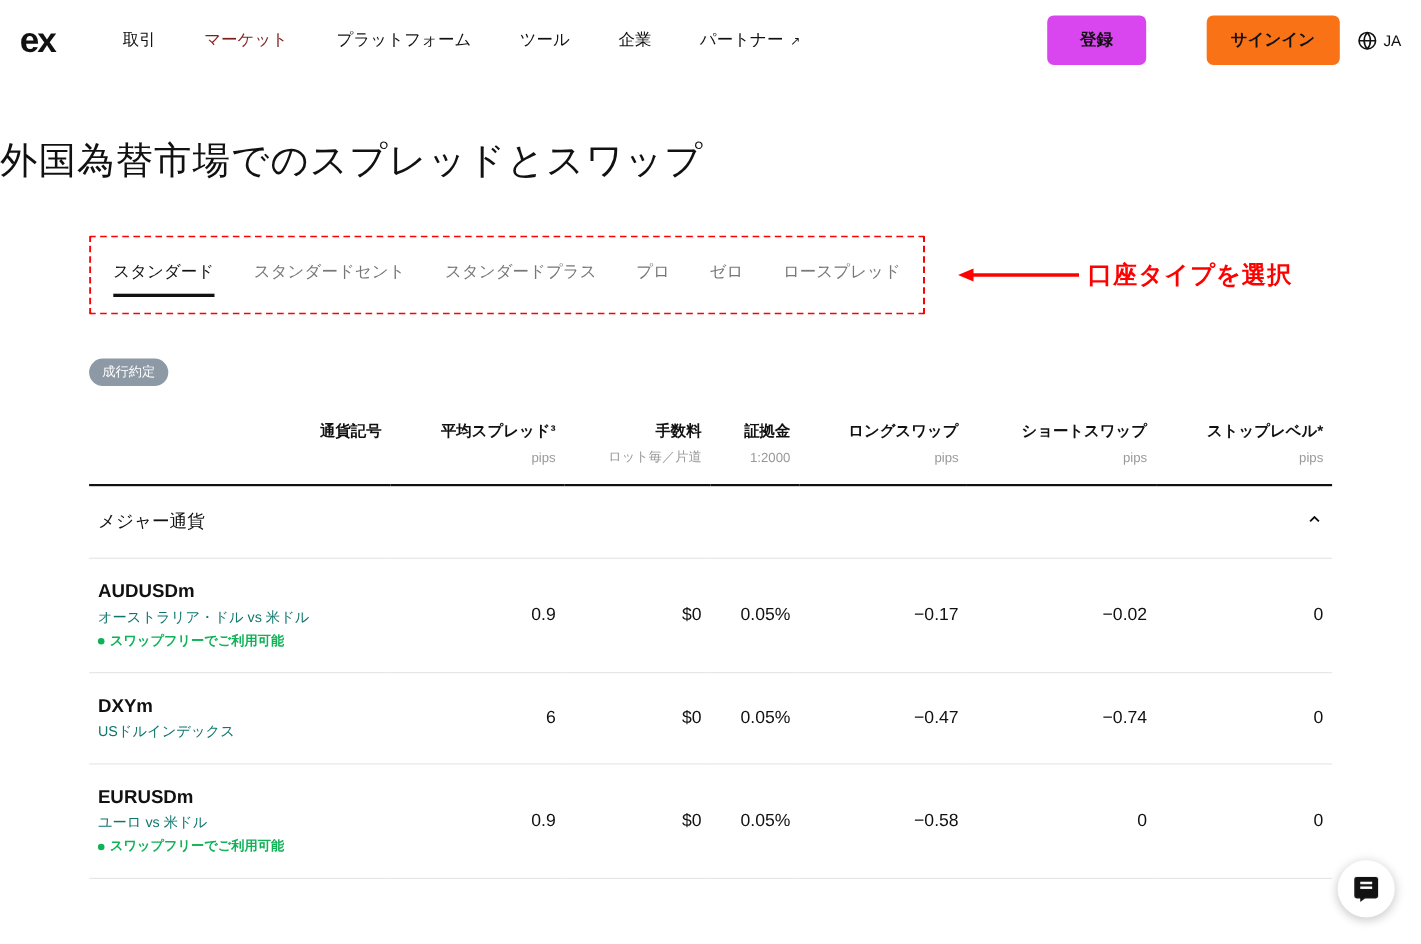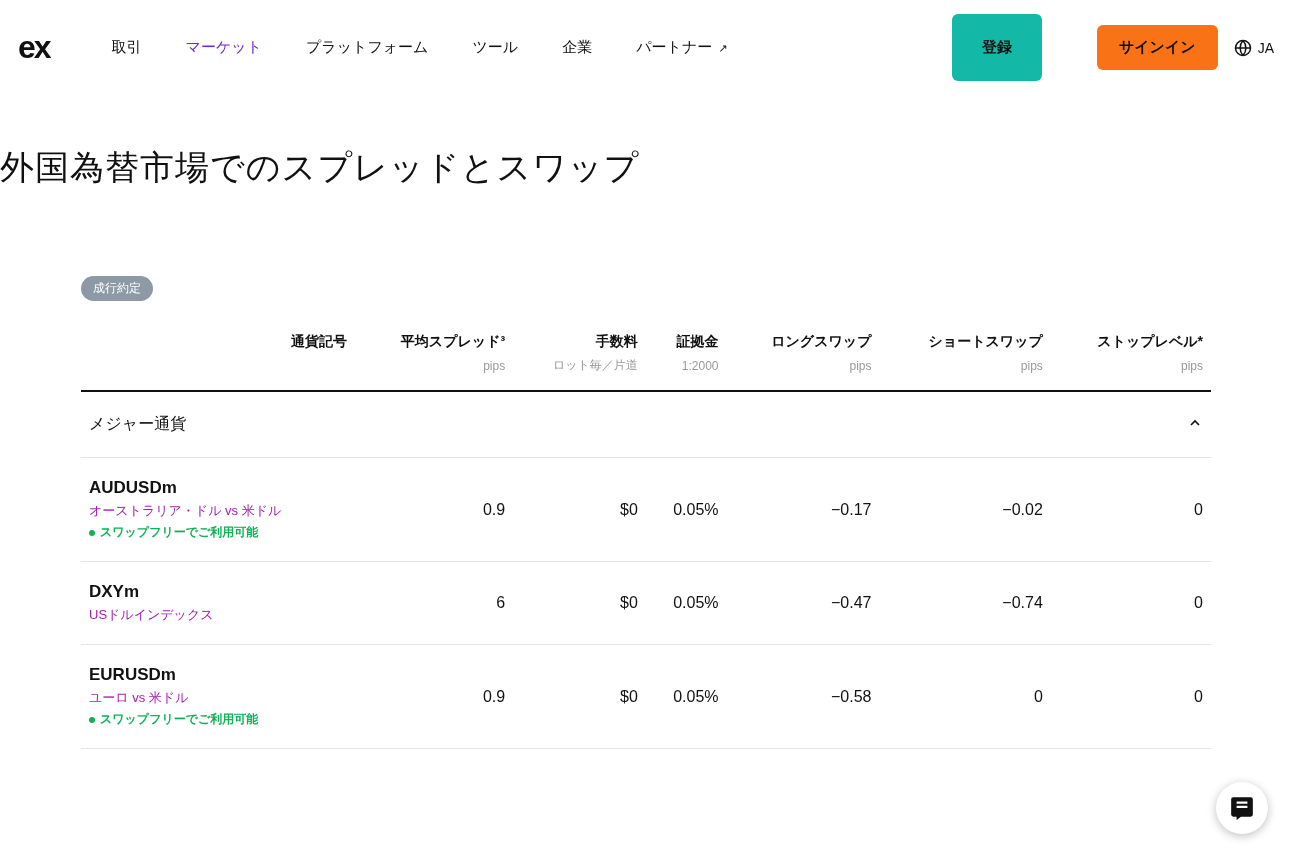--- a/index.html
+++ b/index.html
@@ -1,23 +1,23 @@
 <!DOCTYPE html>
 <html><head>
 <meta charset="utf-8">
 <style>
 *{box-sizing:border-box;margin:0;padding:0;}
 body{font-family:-apple-system,BlinkMacSystemFont,"Segoe UI","Hiragino Sans","Hiragino Kaku Gothic ProN","Yu Gothic",Meiryo,sans-serif;color:#111;background:#fff;}
 .header{display:flex;align-items:center;padding:14px 18px;gap:22px;}
 .logo{font-weight:900;font-size:32px;letter-spacing:-2px;}
 .nav{display:flex;gap:44px;margin-left:40px;}
 .nav a{color:#111;text-decoration:none;font-size:15px;cursor:pointer;}
-.nav a.active{color:#6d28d9;}
+.nav a.active{color:#7f1d1d;}
 .header-right{margin-left:auto;display:flex;align-items:center;gap:16px;}
-.btn-register{background:#14b8a6;color:#111;padding:24px 30px;font-weight:700;font-size:15px;border:none;border-radius:6px;cursor:pointer;}
+.btn-register{background:#d946ef;color:#111;padding:13px 30px;font-weight:700;font-size:15px;border:none;border-radius:6px;cursor:pointer;}
 .btn-signin{background:#f97316;color:#111;padding:13px 22px;font-weight:700;font-size:15px;border:none;border-radius:6px;cursor:pointer;margin-left:39px;}
 .lang{display:flex;align-items:center;gap:6px;cursor:pointer;font-size:14px;}
 .globe{width:18px;height:18px;}
 .page-title{text-align:left;font-size:34px;font-weight:500;margin:50px 0 45px;letter-spacing:1px;}
 .content{width:1130px;margin:0 auto;}
 .tabs-wrapper{position:relative;display:flex;align-items:center;}
 .tabs-box{border:2px dashed red;padding:22px 20px 14px 20px;display:inline-flex;gap:36px;border-radius:2px;}
 .tab{color:#777;font-size:15px;cursor:pointer;padding-bottom:10px;}
 .tab.active{color:#111;font-weight:500;border-bottom:3px solid #111;}
 .arrow-annotation{display:flex;align-items:center;margin-left:30px;}
@@ -27,21 +27,21 @@
 .table{width:100%;border-collapse:collapse;}
 .table th{text-align:right;font-size:14px;font-weight:700;padding:14px 8px 6px;}
 .table th:first-child{text-align:right;}
 .sub-th{font-size:12px;color:#999;font-weight:400;padding:0 8px 16px;text-align:right;}
 .sub-th:first-child{text-align:left;}
 .group-row td{padding:22px 8px;font-size:16px;font-weight:500;border-bottom:1px solid #e5e5e5;}
 .group-row .chev{text-align:right;}
 .data-row td{padding:20px 8px;border-bottom:1px solid #e5e5e5;text-align:right;font-size:16px;}
 .data-row td:first-child{text-align:left;}
 .symbol{font-weight:600;font-size:17px;}
-.symbol-desc{color:#a21caf;font-size:13px;margin-top:4px;}
+.symbol-desc{color:#0f766e;font-size:13px;margin-top:4px;}
 .swap-free{color:#0fb257;font-size:12px;font-weight:600;margin-top:4px;display:flex;align-items:center;gap:5px;}
 .swap-free::before{content:"";width:6px;height:6px;border-radius:50%;background:#0fb257;display:inline-block;}
 .thead-border td{border-bottom:2px solid #111;}
 .chat-btn{position:fixed;bottom:24px;right:24px;width:52px;height:52px;border-radius:50%;background:#fff;box-shadow:0 2px 10px rgba(0,0,0,0.25);display:flex;align-items:center;justify-content:center;cursor:pointer;}
 .chevron-up{width:16px;height:16px;}
 .partner-arrow{font-size:11px;margin-left:2px;}
 </style>
 </head>
 <body>
 
@@ -64,20 +64,37 @@
           <path d="M2 12h20M12 2a15 15 0 0 1 0 20M12 2a15 15 0 0 0 0 20"></path>
         </svg>
       <span>JA</span>
     </div>
   </div>
 </div>
 
 <h1 class="page-title">外国為替市場でのスプレッドとスワップ</h1>
 
 <div class="content">
+  <div class="tabs-wrapper">
+    <div class="tabs-box">
+      <span class="tab active">スタンダード</span>
+      <span class="tab">スタンダードセント</span>
+      <span class="tab">スタンダードプラス</span>
+      <span class="tab">プロ</span>
+      <span class="tab">ゼロ</span>
+      <span class="tab">ロースプレッド</span>
+    </div>
+    <div class="arrow-annotation">
+      <svg class="arrow-svg" viewBox="0 0 110 20">
+        <line x1="110" y1="10" x2="8" y2="10" stroke="red" stroke-width="3"></line>
+        <polygon points="0,10 14,4 14,16" fill="red"></polygon>
+      </svg>
+      <span class="arrow-text">口座タイプを選択</span>
+    </div>
+  </div>
 
   <span class="badge">成行約定</span>
 
   <table class="table">
     <thead>
       <tr>
         <th>通貨記号</th>
         <th>平均スプレッド³</th>
         <th>手数料</th>
         <th>証拠金</th>

